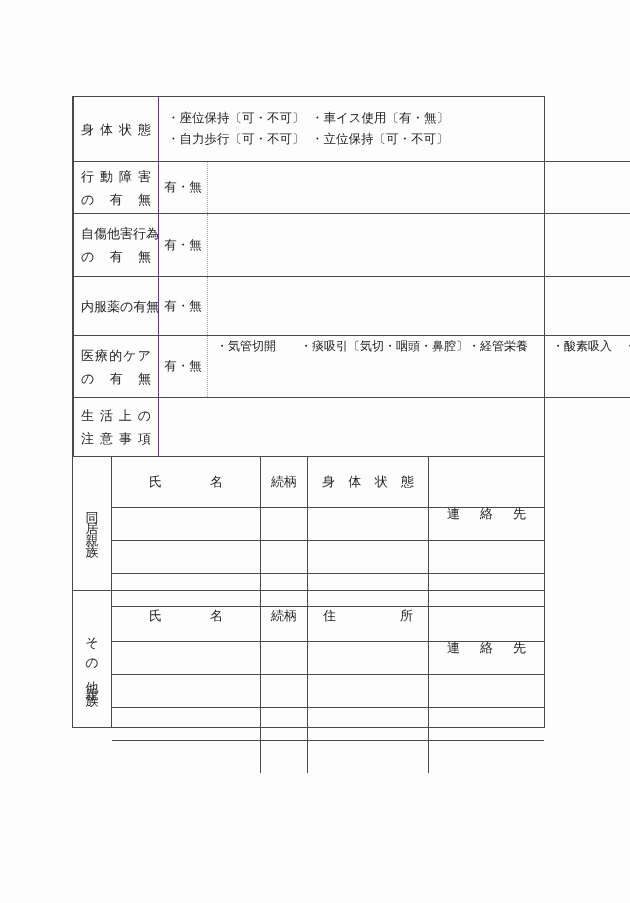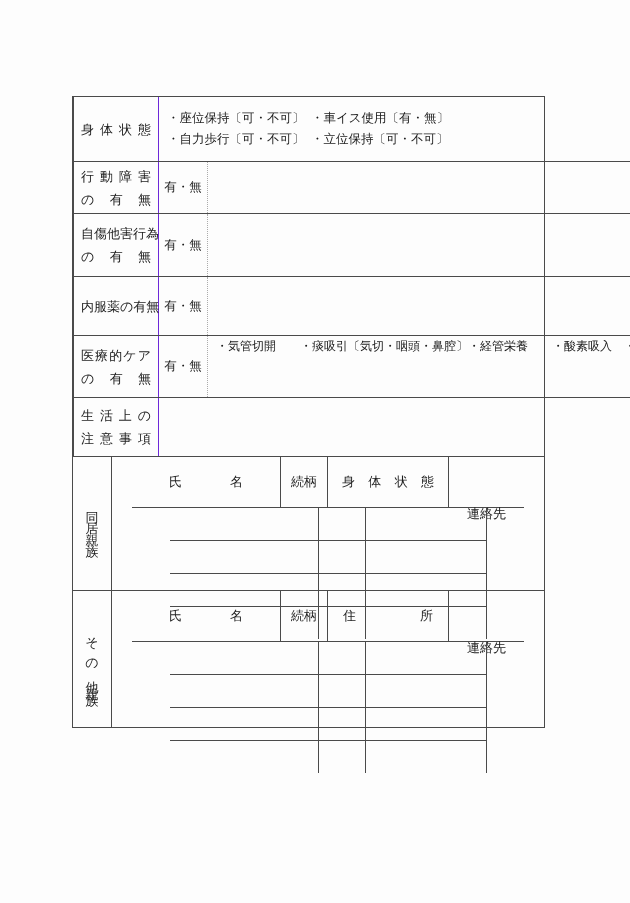--- a/index.html
+++ b/index.html
@@ -41,21 +41,21 @@
   .famblock { display:flex; border-bottom:1px solid #4a4a4a; }
   .famblock.cohab { height:134px; }
   .famblock.other { height:136px; border-bottom:none; }
   .fam-label {
     width:39px; border-right:1px solid #4a4a4a; display:flex;
     align-items:center; justify-content:center;
   }
   .vtext { writing-mode:vertical-rl; text-orientation:upright; font-size:13px; line-height:1; }
   .vsp-wide { letter-spacing:0.85em; }
   .vsp-tight { letter-spacing:0.5em; }
-  .fam-table { flex:1; display:flex; flex-direction:column;align-items:center; }
+  .fam-table { flex:1; display:flex; flex-direction:column; }
   .frow { display:flex; border-bottom:1px solid #4a4a4a; flex:1; }
   .frow:last-child { border-bottom:none; }
   .frow.head { flex:0 0 27px; }
   .cell { border-right:1px solid #4a4a4a; height:100%; }
   .cell:last-child { border-right:none;margin-top:32px; }
   .c-name { width:149px; }
   .c-rel { width:47px; }
   .c-mid { width:121px; }
   .c-contact { flex:1; }
   .hcell { display:flex; flex-direction:column; justify-content:center; font-size:13px; }

